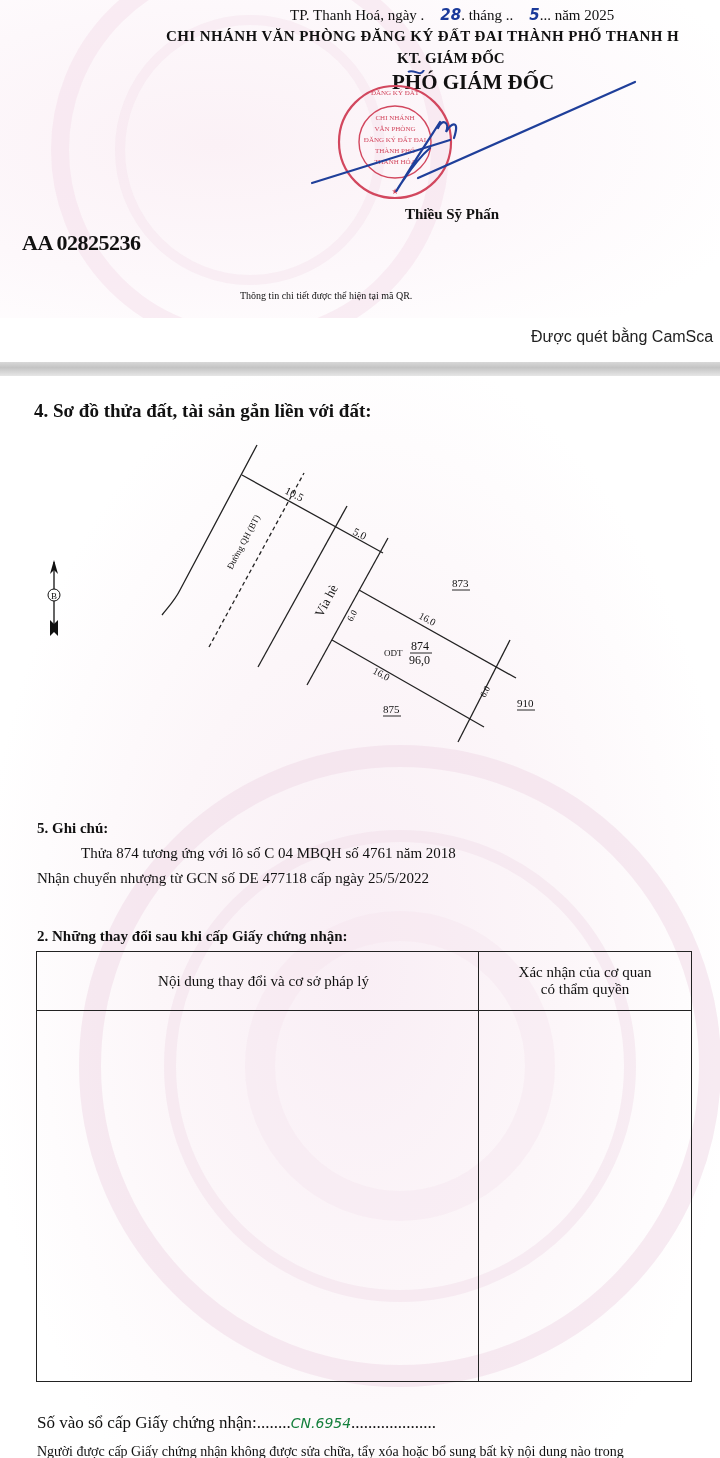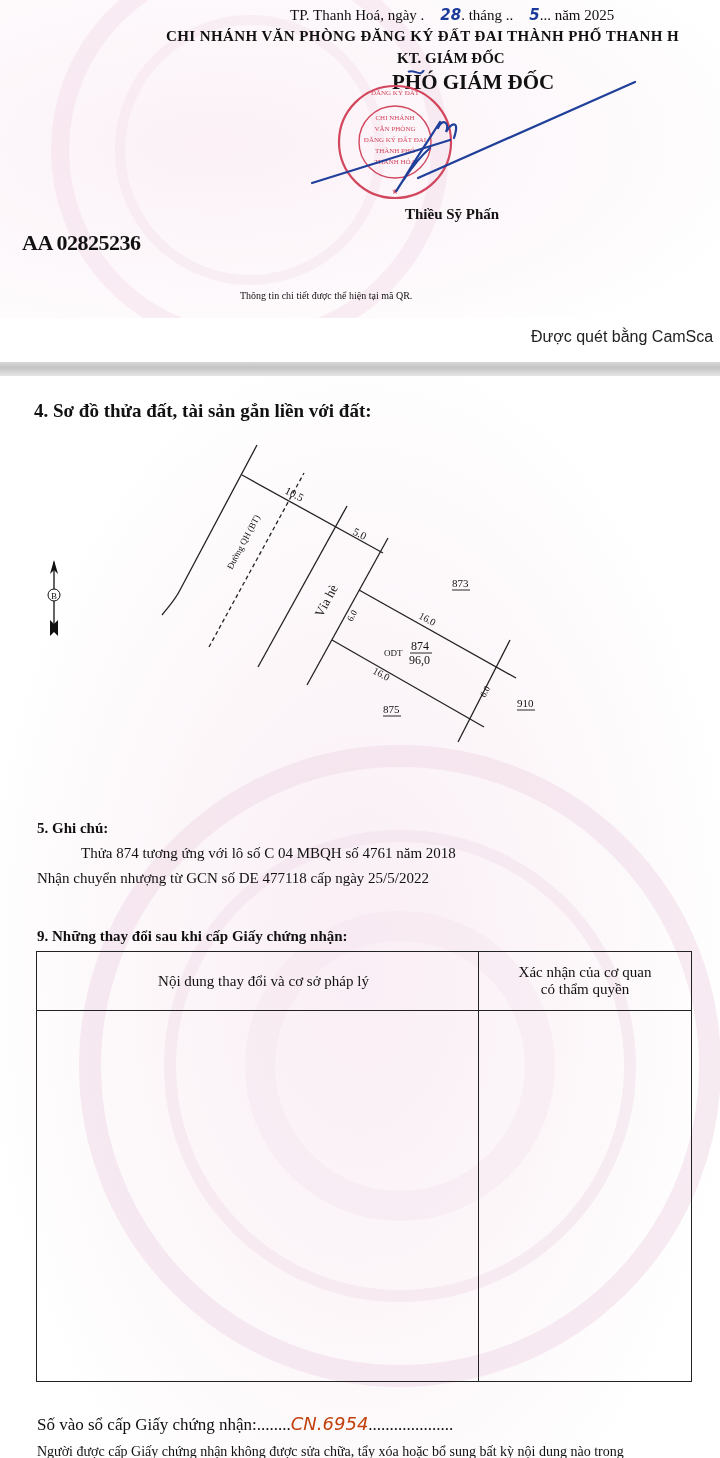--- a/index.html
+++ b/index.html
@@ -44,21 +44,21 @@
   .changes-table {
     position:absolute; left:36px; top:951px; width:656px; height:431px;
     border:1.5px solid #222; border-collapse:collapse; box-sizing:border-box;
   }
   .changes-table th, .changes-table td { border:1.5px solid #222; font-weight:normal; font-size:15px; }
   .changes-table th { height:58px; text-align:center; vertical-align:middle; padding:0; }
   .changes-table th.c1 { width:429px;padding-left:12px; }
   .changes-table td { vertical-align:top; }
 
   .reg-line { left:37px; top:1413px; font-size:17px; white-space:nowrap; }
-  .reg-line .hand { color:#c2410c; font-family:"DejaVu Sans", sans-serif; font-style:italic; font-size:18px; }
+  .reg-line .hand { color:#15803d; font-family:"DejaVu Sans", sans-serif; font-style:italic; font-size:14px; }
   .warn { left:37px; top:1444px; font-size:14px; white-space:nowrap; }
 
   svg text { font-family:"Liberation Serif", serif; }
 </style>
 </head>
 <body>
 
 <div class="page1">
 
   <svg class="abs" style="left:0;top:0" width="720" height="318">
@@ -163,21 +163,21 @@
   <text x="383" y="283" font-size="11" fill="#111">875</text>
   <line x1="383" y1="286" x2="401" y2="286" stroke="#111" stroke-width="0.9"></line>
   <text x="517" y="277" font-size="11" fill="#111">910</text>
   <line x1="517" y1="280" x2="535" y2="280" stroke="#111" stroke-width="0.9"></line>
 </svg>
 
 <div class="abs sec5">5. Ghi chú:</div>
 <div class="abs note1">Thửa 874 tương ứng với lô số C 04 MBQH số 4761 năm 2018</div>
 <div class="abs note2">Nhận chuyển nhượng từ GCN số DE 477118 cấp ngày 25/5/2022</div>
 
-<div class="abs sec6">9. Những thay đổi sau khi cấp Giấy chứng nhận:</div>
+<div class="abs sec6">2. Những thay đổi sau khi cấp Giấy chứng nhận:</div>
 
 <table class="changes-table">
   <thead>
     <tr>
       <th class="c1">Nội dung thay đổi và cơ sở pháp lý</th>
       <th>
         <div>Xác nhận của cơ quan</div>
         <div>có thẩm quyền</div>
       </th>
     </tr>

